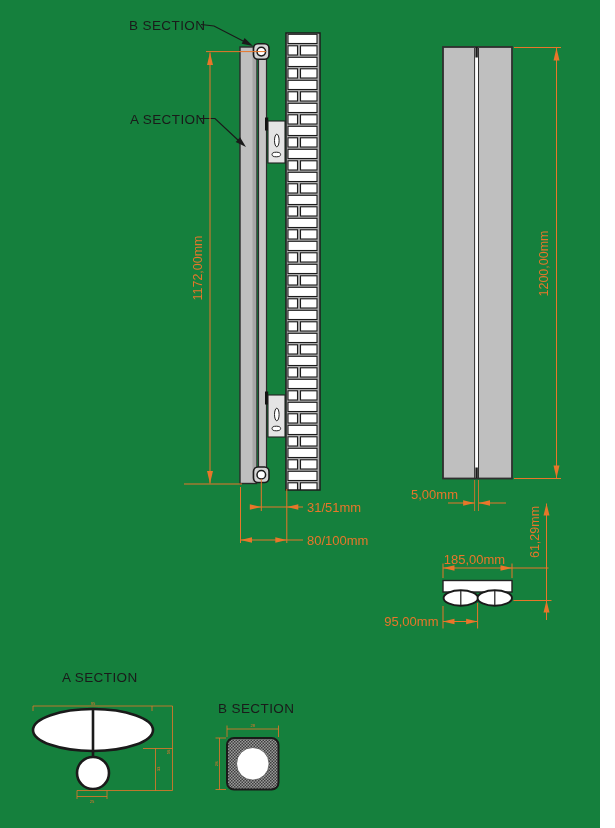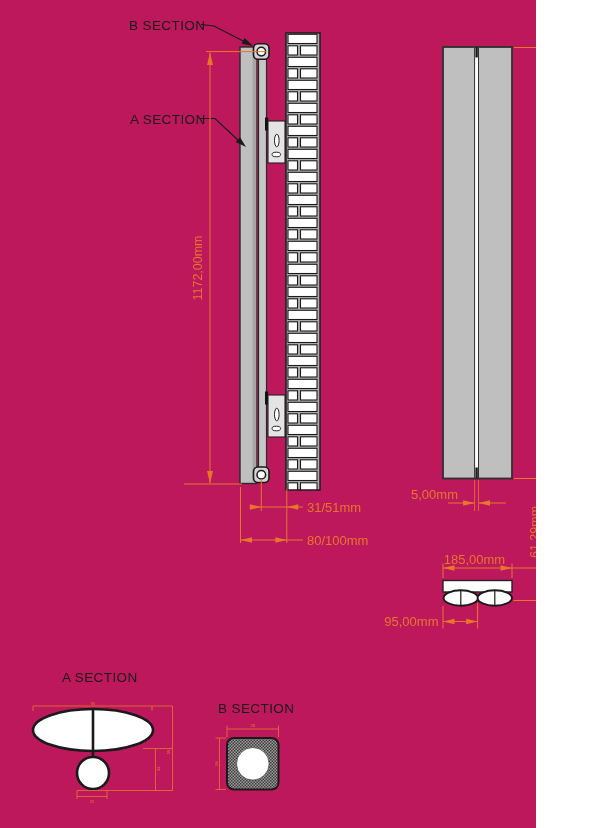--- a/index.html
+++ b/index.html
@@ -1,16 +1,16 @@
 <!DOCTYPE html>
 <html><head>
 <meta charset="utf-8">
 <style>
   html,body{margin:0;padding:0;background:#ffffff;}
-  .canvas{position:relative;width:536px;height:828px;background:#be185d;overflow:hidden;font-family:"Liberation Sans",sans-serif;}
+  .canvas{position:relative;width:600px;height:828px;background:#15803d;overflow:hidden;font-family:"Liberation Sans",sans-serif;}
   svg{display:block;}
   text{font-family:"Liberation Sans",sans-serif;}
   .title-text{font-size:13.5px;fill:#1a1a1a;letter-spacing:.4px;}
   .dim-text{font-size:13px;fill:#e8762a;}
   .dim-text-sm{font-size:12.5px;fill:#e8762a;}
   .tiny-text{font-size:4.2px;fill:#e8762a;}
   .oline{stroke:#e8762a;stroke-width:1;fill:none;}
   .oline-thin{stroke:#e8762a;stroke-width:.8;fill:none;}
   .oarrow{fill:#e8762a;stroke:none;}
   .bline{stroke:#1a1a1a;fill:none;}

